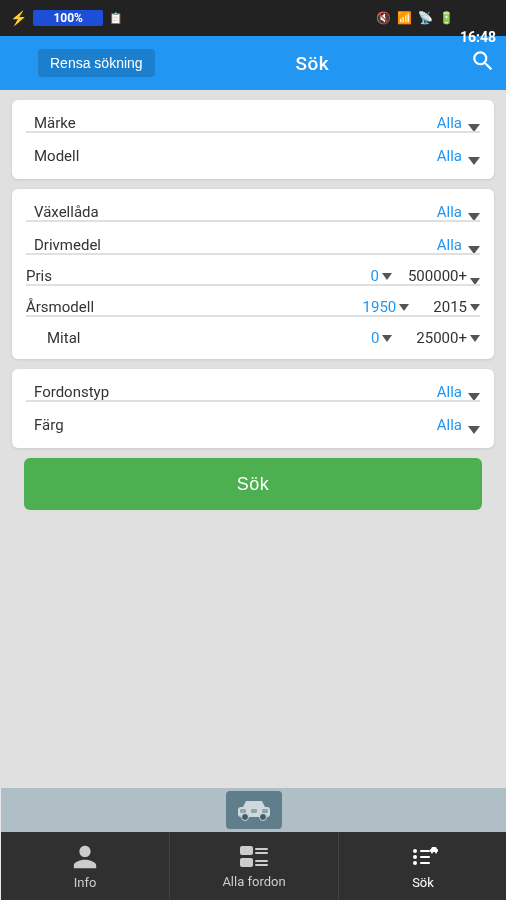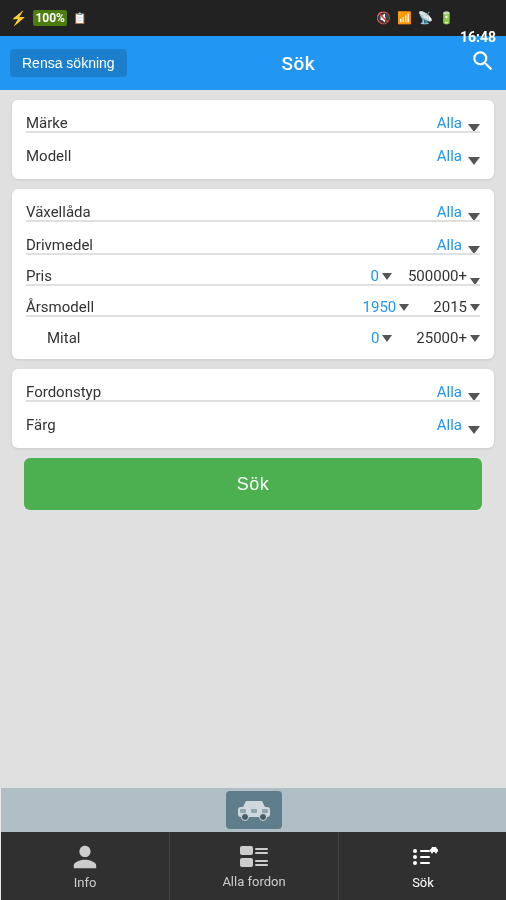--- a/index.html
+++ b/index.html
@@ -51,20 +51,21 @@
       padding: 0 10px;
     }
     .header-clear-btn {
       background: rgba(0,0,0,0.15);
       border: none;
       color: white;
       font-size: 14px;
       padding: 6px 12px;
       border-radius: 4px;
       cursor: pointer;
+      margin-left: 28px;
     }
     .header-title {
       color: white;
       font-size: 19px;
       font-weight: 500;
       letter-spacing: 0.5px;
     }
     .header-search-icon {
       color: white;
       font-size: 22px;
@@ -88,21 +89,21 @@
       background: white;
       border-radius: 6px;
       overflow: hidden;
       box-shadow: 0 1px 3px rgba(0,0,0,0.1);
     }
 
     .field-row {
       display: flex;
       align-items: center;
       justify-content: space-between;
-      padding: 14px 14px 0 14px;
+      padding: 14px 14px 0 22px;
       position: relative;
     }
     .field-row::after {
       content: '';
       display: block;
       position: absolute;
       bottom: 0;
       left: 14px;
       right: 14px;
       height: 1px;
@@ -268,21 +269,21 @@
     .person-icon svg, .car-list-icon svg, .search-tabs-icon svg {
       display: block;
     }
   </style>
 </head>
 <body>
 
 <div class="status-bar">
   <div class="status-left">
     <span class="status-icon">⚡</span>
-    <span class="status-icon" style="font-size:12px; background:#4d7c0f; padding:1px 2px; border-radius:2px; font-weight:bold;">100%</span>
+    <span class="status-icon" style="font-size:12px; background:#1d4ed8; padding:1px 20px; border-radius:2px; font-weight:bold;">100%</span>
     <span class="status-icon" style="font-size:11px;">📋</span>
   </div>
   <div class="status-right">
     <span style="font-size:12px;">🔇</span>
     <span style="font-size:12px;">📶</span>
     <span style="font-size:12px;">📡</span>
     <span style="font-size:12px;">🔋</span>
     <span style="font-size:14px; font-weight:bold; color:white;margin-top:37px;">16:48</span>
   </div>
 </div>

